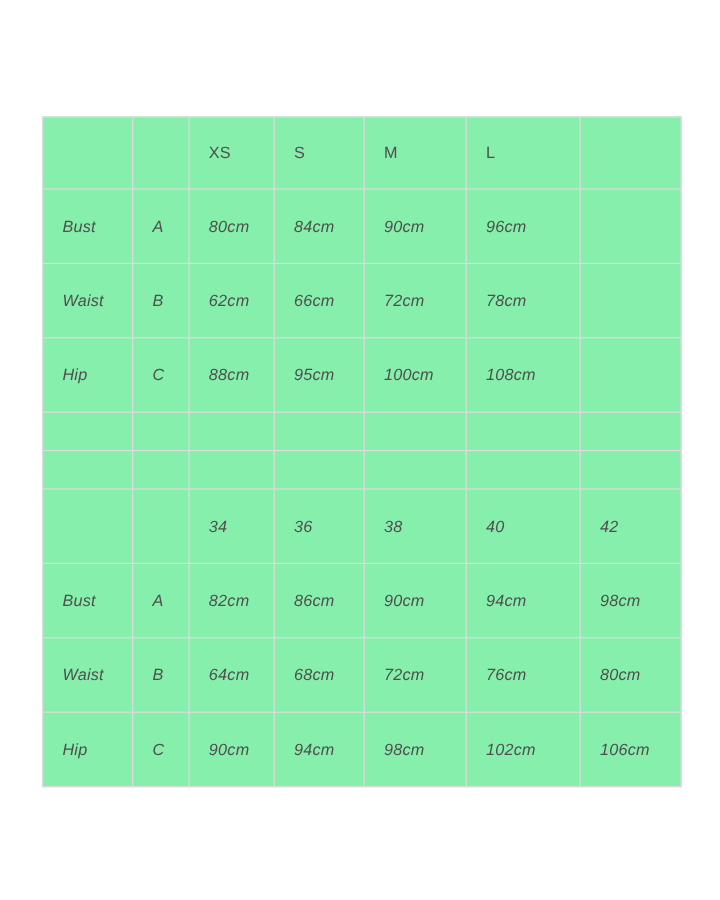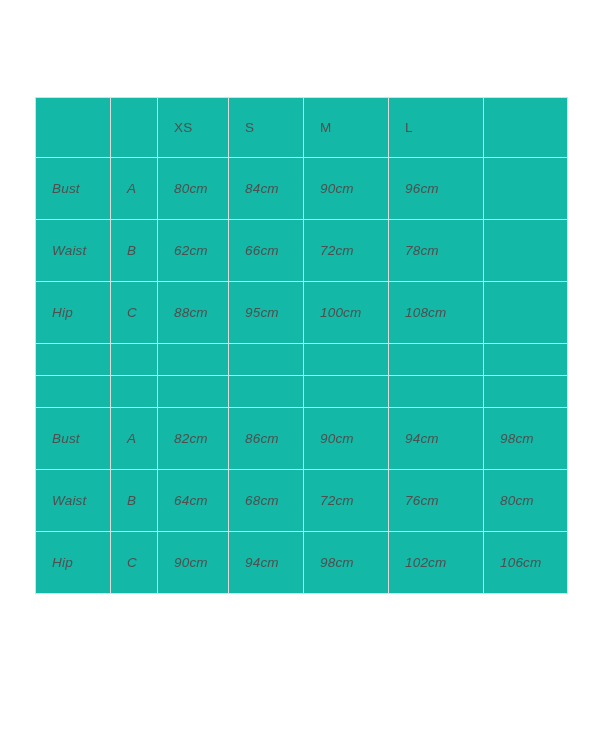--- a/index.html
+++ b/index.html
@@ -23,21 +23,21 @@
   .chart-wrap {
     position: absolute;
     left: 35px;
     top: 97px;
     width: 532px;
   }
   table.size-chart {
     border-collapse: collapse;
     table-layout: fixed;
     width: 532px;
-    background: #14b8a6;
+    background: #86efac;
     padding-left: 12px;
   }
   table.size-chart td {
     border: 1px solid #dcdcdc;
     font-size: 13.5px;
     color: #4f4f4f;
     letter-spacing: 0.2px;
     font-weight: 400;
     padding: 0 0 0 16px;
     text-align: left;
@@ -130,20 +130,29 @@
         <tr class="spacer-row">
           <td></td>
           <td></td>
           <td></td>
           <td></td>
           <td></td>
           <td></td>
           <td></td>
         </tr>
 
+        <tr class="data-row">
+          <td class="label-col"></td>
+          <td class="narrow-col"></td>
+          <td>34</td>
+          <td>36</td>
+          <td>38</td>
+          <td>40</td>
+          <td>42</td>
+        </tr>
 
         <tr class="data-row">
           <td class="label-col">Bust</td>
           <td class="narrow-col">A</td>
           <td>82cm</td>
           <td>86cm</td>
           <td>90cm</td>
           <td>94cm</td>
           <td>98cm</td>
         </tr>

